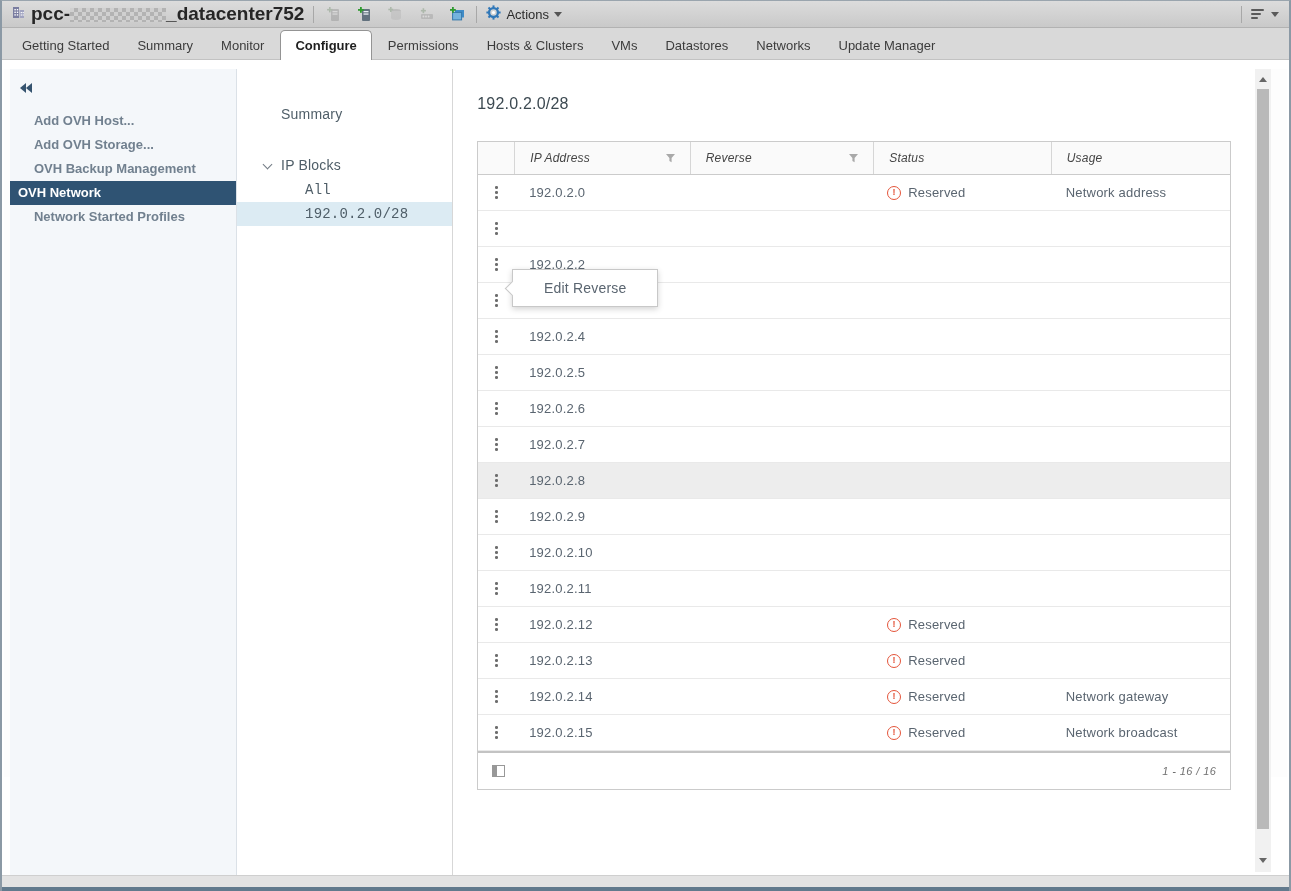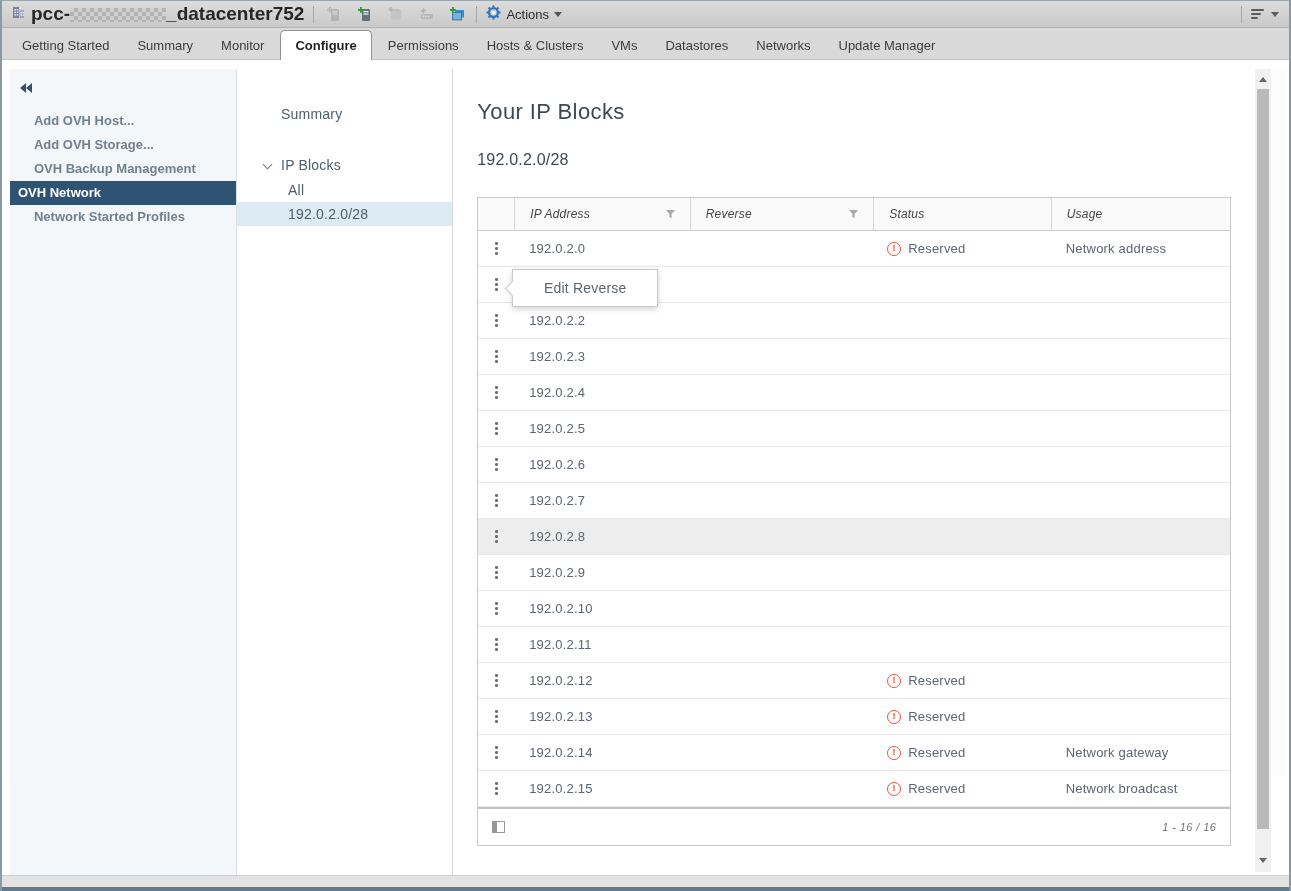--- a/index.html
+++ b/index.html
@@ -34,21 +34,21 @@
   .nav { width:229px; height:808px; background:#f4f7fa; border-right:1px solid #dbe1e7; border-bottom:1px solid #dbe1e7; padding-top:8px; }
   .collapse-row { height:22px; padding-left:10px; display:flex; align-items:center; }
   .collapse-ic { display:flex; gap:0px; }
   .collapse-ic b { width:0; height:0; border-top:5px solid transparent; border-bottom:5px solid transparent; border-right:6px solid #35536f; display:block; }
   .nav-item { height:24px; line-height:24px; padding-left:24px; font-size:13px; font-weight:bold; color:#71808f; white-space:nowrap; cursor:default; }
   .nav-item.selected { background:#2f5373; color:#ffffff;padding-left:8px; }
 
   .panel2 { width:218px; height:808px; background:#fff; border-right:1px solid #d7d7d7; border-bottom:1px solid #e4e4e4; padding-top:32px; font-size:14px; color:#4f5e68; }
   .tree-item { height:26px; line-height:26px; white-space:nowrap; letter-spacing:.2px; cursor:default; position:relative; }
   .tree-item.lvl0 { padding-left:44px; }
-  .tree-item.lvl1 { padding-left:51px; height:24px; line-height:24px; }
+  .tree-item.lvl1 { padding-left:68px; height:24px; line-height:24px;font-family:Liberation Mono, monospace; }
   .tree-item.gap-before { margin-top:25px; }
   .tree-item.selected { background:#dcebf3; }
   .tree-chev { position:absolute; left:27px; top:9px; width:7px; height:7px; border-left:1.6px solid #727b84; border-bottom:1.6px solid #727b84; transform:rotate(-45deg); }
 
   .main { flex:1; background:#fff; position:relative; letter-spacing:.2px; }
   .page-title { margin:30px 0 0 24px; font-size:22px; font-weight:300; color:#3d4a52; letter-spacing:.4px; }
   .page-subtitle { margin:26px 0 0 24px; font-size:16px; font-weight:400; color:#3d4a52; }
 
   
   .ip-table { margin:28px 24px 0 24px; width:754px; border:1px solid #cbcbcb; background:#fff; }
@@ -231,21 +231,20 @@
     </div>
 
     <div class="panel2" id="tree-panel">
         <div class="tree-item lvl0"><span>Summary</span></div>
         <div class="tree-item lvl0 gap-before"><span class="tree-chev"></span><span>IP Blocks</span></div>
         <div class="tree-item lvl1"><span>All</span></div>
         <div class="tree-item lvl1 selected"><span>192.0.2.0/28</span></div>
       </div>
 
     <div class="main">
-      <div class="page-title">Your IP Blocks</div>
       <div class="page-subtitle">192.0.2.0/28</div>
 
       <div class="ip-table">
         <div class="thead" id="thead">
             <div class="th col-kebab"></div>
             <div class="th col-ip">
               <span>IP Address</span>
               <svg class="funnel" width="11" height="10" viewBox="0 0 11 10">
                 <path d="M1 1 h9 L6.6 5 v4.2 L4.4 8 V5 Z" fill="#a9a9a9"></path>
               </svg>

